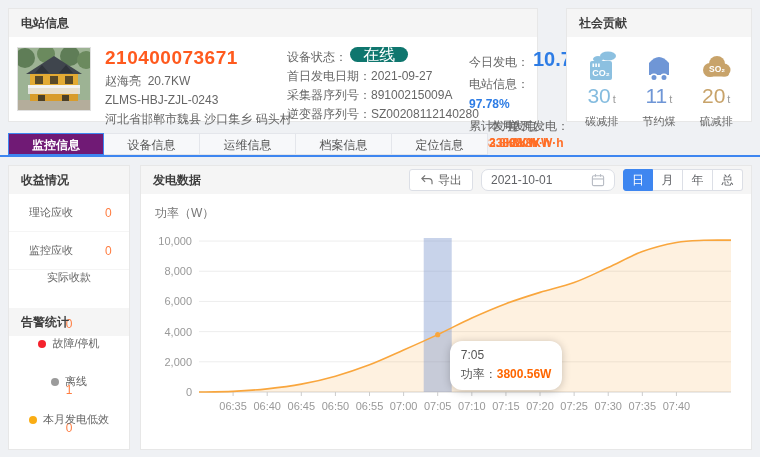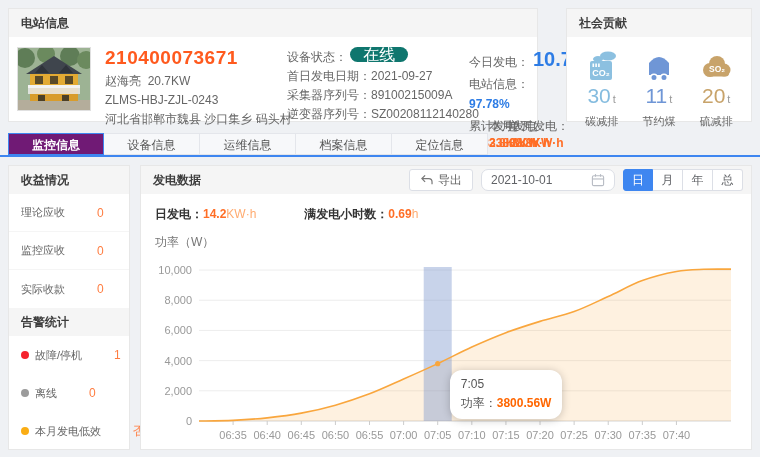--- a/index.html
+++ b/index.html
@@ -54,24 +54,24 @@
     width:96px;height:22px;line-height:22px;text-align:center;cursor:pointer;
     background:#f7f8fa;border:1px solid #e4e6eb;border-left:none;color:#555;box-sizing:border-box;
   }
   .tab:first-child{border-left:1px solid #e4e6eb;}
   .tab.active{background:#701a75;border-color:#3e86f0;color:#fff;font-weight:bold;}
   .tab-underline{position:absolute;left:-8px;right:-8px;top:22px;height:2px;background:#3e86f0;}
   
   .main-row{display:flex;gap:10px;margin-top:8px;}
   .sidebar{width:122px;flex:none;height:285px;}
   .side-row{
-    display:flex;align-items:center;
-    height:38px;padding:0 12px;border-bottom:1px solid #f5f5f5;box-sizing:border-box;gap:32px;
-  }
-  .side-row.no-b{border-bottom:none;}
+    display:flex;justify-content:space-between;align-items:center;
+    height:38px;padding:0 20px;border-bottom:1px solid #f5f5f5;box-sizing:border-box;gap:32px;
+  }
+  .side-row.no-b{border-bottom:none;flex-direction:column;}
   .side-row .val{color:#ff7d41;}
   .dot{display:inline-block;width:8px;height:8px;border-radius:50%;margin-right:6px;flex:none;}
   .side-row .lab{display:flex;align-items:center;white-space:nowrap;font-size:11px;color:#666;}
   
   .chart-panel{flex:1;height:285px;min-width:0;}
   .chart-header{display:flex;justify-content:space-between;align-items:center;padding-right:8px;}
   .toolbar{display:flex;align-items:center;gap:8px;font-weight:normal;}
   .btn-export{
     display:flex;align-items:center;gap:5px;height:22px;padding:0 10px;
     background:#fff;border:1px solid #dcdfe6;border-radius:3px;color:#666;font-size:12px;cursor:pointer;
@@ -319,28 +319,20 @@
           </div>
           <div class="range-group">
             <button class="range-btn active">日</button>
             <button class="range-btn">月</button>
             <button class="range-btn">年</button>
             <button class="range-btn">总</button>
           </div>
         </div>
       </div>
       <div class="chart-body">
-        <div class="gen-stats">
-          <div>
-            <span>日发电：</span><span class="o-val">14.2</span><span class="o-unit">KW·h</span>
-          </div>
-          <div>
-            <span>满发电小时数：</span><span class="o-val">0.69</span><span class="o-unit">h</span>
-          </div>
-        </div>
         <div class="y-title">功率（W）</div>
         <div class="chart-wrap">
           <svg id="power-chart" width="582" height="198" viewBox="0 0 582 198">
               <line x1="44" x2="576" y1="168" y2="168" stroke="#d4d4d4" stroke-width="1"></line>
               <text x="37" y="172" text-anchor="end" font-size="11" fill="#999999">0</text>
               <line x1="44" x2="576" y1="137.81132075471697" y2="137.81132075471697" stroke="#ededed" stroke-width="1"></line>
               <text x="37" y="141.81132075471697" text-anchor="end" font-size="11" fill="#999999">2,000</text>
               <line x1="44" x2="576" y1="107.62264150943396" y2="107.62264150943396" stroke="#ededed" stroke-width="1"></line>
               <text x="37" y="111.62264150943396" text-anchor="end" font-size="11" fill="#999999">4,000</text>
               <line x1="44" x2="576" y1="77.43396226415095" y2="77.43396226415095" stroke="#ededed" stroke-width="1"></line>

